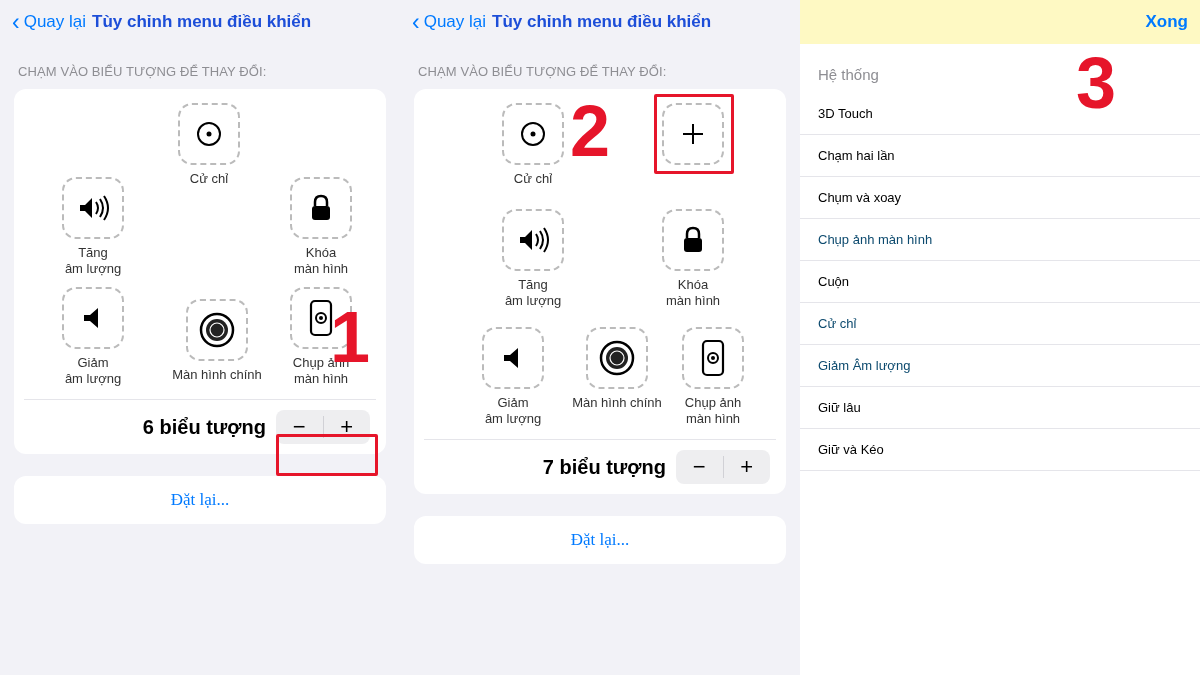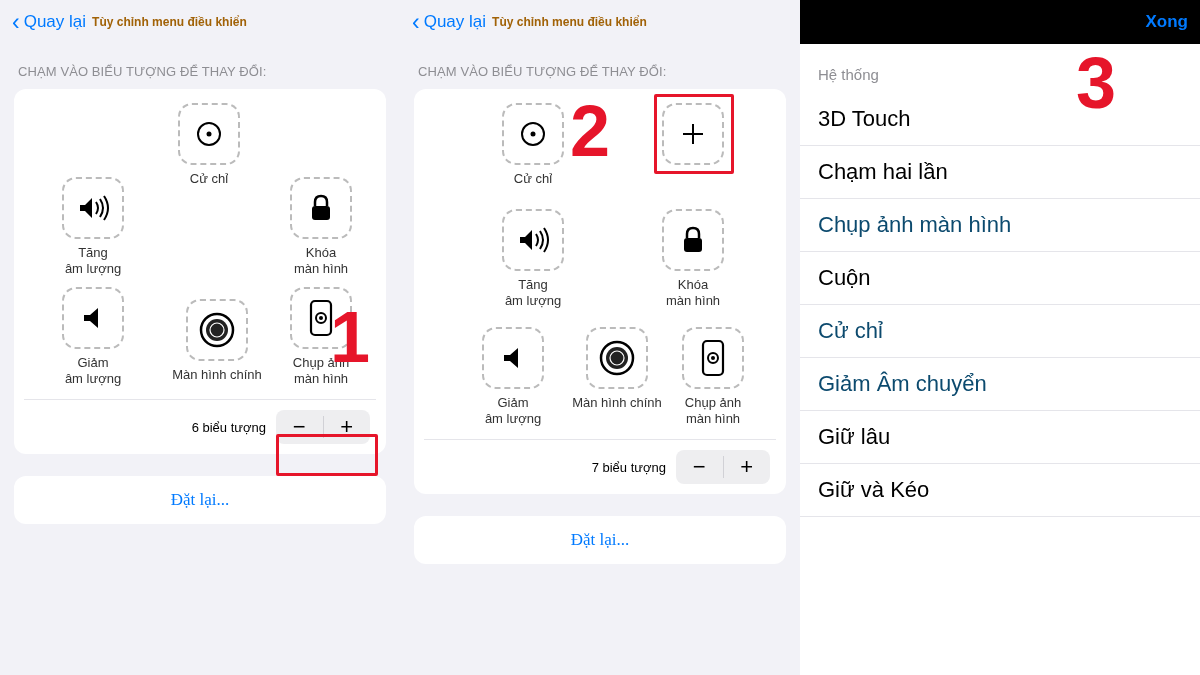--- a/index.html
+++ b/index.html
@@ -28,23 +28,23 @@
   }
   .back-link {
     color: #007aff;
     font-size: 17px;
     display: flex;
     align-items: center;
     gap: 2px;
   }
   .back-chevron { font-size: 23px; font-weight: 400; line-height: 1; margin-right:2px;}
   .title {
-    font-size: 12px;
+    font-size: 17px;
     font-weight: 600;
-    color: #a16207;
+    color: #1d4ed8;
     margin-left: 6px;
   }
   .done-link {
     color: #007aff;
     font-size: 17px;
     font-weight: 600;
     margin-left: auto;
   }
   .subheader {
     font-size: 13px;
@@ -84,21 +84,21 @@
     line-height: 1.25;
   }
   .stepper-row {
     display: flex;
     align-items: center;
     justify-content: flex-end;
     border-top: 1px solid #e5e5ea;
     padding: 10px 6px;
     gap: 10px;
   }
-  .stepper-text { font-size: 13px; color: #000; }
+  .stepper-text { font-size: 20px; color: #000; font-weight: bold; }
   .stepper {
     display: flex;
     background: #eeeef0;
     border-radius: 8px;
     overflow: hidden;
     height: 34px;
     width: 94px;
   }
   .stepper .btn {
     flex: 1;
@@ -134,21 +134,21 @@
     font-family: Arial, sans-serif;
   }
   
   .section-h {
     font-size: 15px;
     color: #8e8e93;
     padding: 22px 24px 10px 18px;
   }
   .list { }
   .row {
-    font-size: 22px;
+    font-size: 13px;
     padding: 13px 18px;
     border-bottom: 1px solid #e5e5ea;
     color: #000;
   }
   .row.disabled { color: #0c4a6e; }
   
   svg { display: block; }
 </style>
 </head>
 <body>
@@ -346,28 +346,29 @@
 
   <div class="reset-card">
     <span>Đặt lại...</span>
   </div>
 
   <div class="redbox" style="left:254px;top:94px;width:80px;height:80px;"></div>
   <div class="bignum" style="left:170px;top:90px;">2</div>
 </div>
 
 <div class="panel panel3">
-  <div class="header" style="background:#000000;text-align:right;">
+  <div class="header" style="background:#fef9c3;text-align:right;">
     <div class="done-link">Xong</div>
   </div>
   <div class="section-h">Hệ thống</div>
   <div class="list" id="p3list">
       <div class="row">3D Touch</div>
       <div class="row">Chạm hai lần</div>
+      <div class="row">Chụm và xoay</div>
       <div class="row disabled">Chụp ảnh màn hình</div>
       <div class="row">Cuộn</div>
       <div class="row disabled">Cử chỉ</div>
-      <div class="row disabled">Giảm Âm chuyển</div>
+      <div class="row disabled">Giảm Âm lượng</div>
       <div class="row">Giữ lâu</div>
       <div class="row">Giữ và Kéo</div>
     </div>
   <div class="bignum" style="left:276px;top:42px;">3</div>
 </div>
 
 </body></html>

